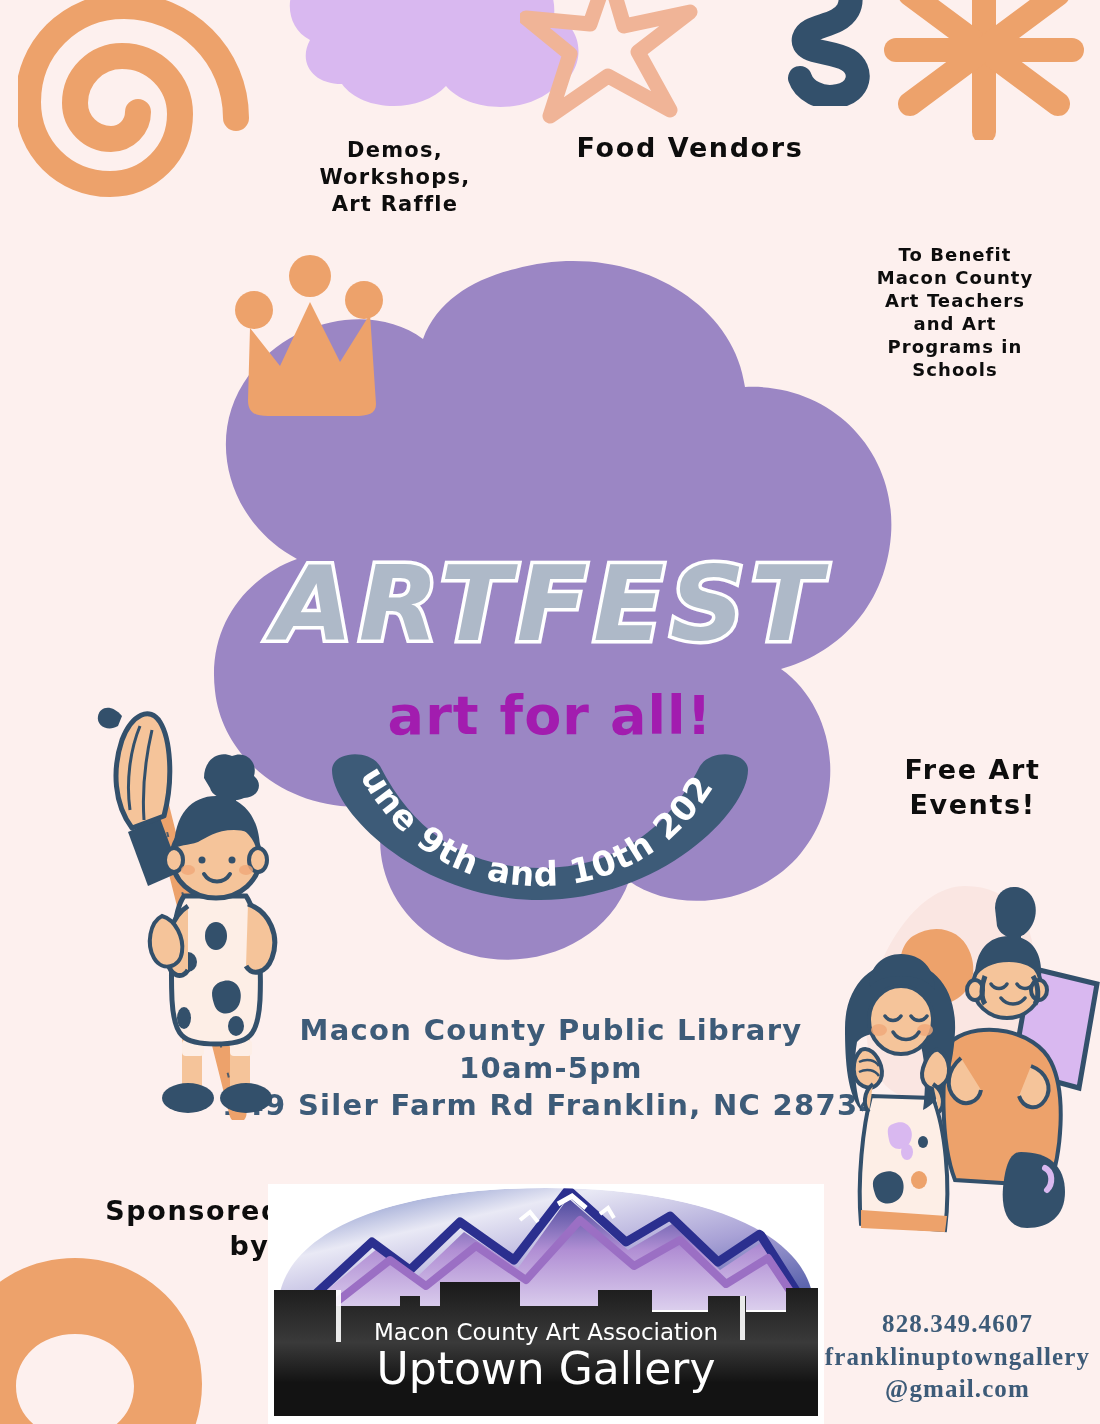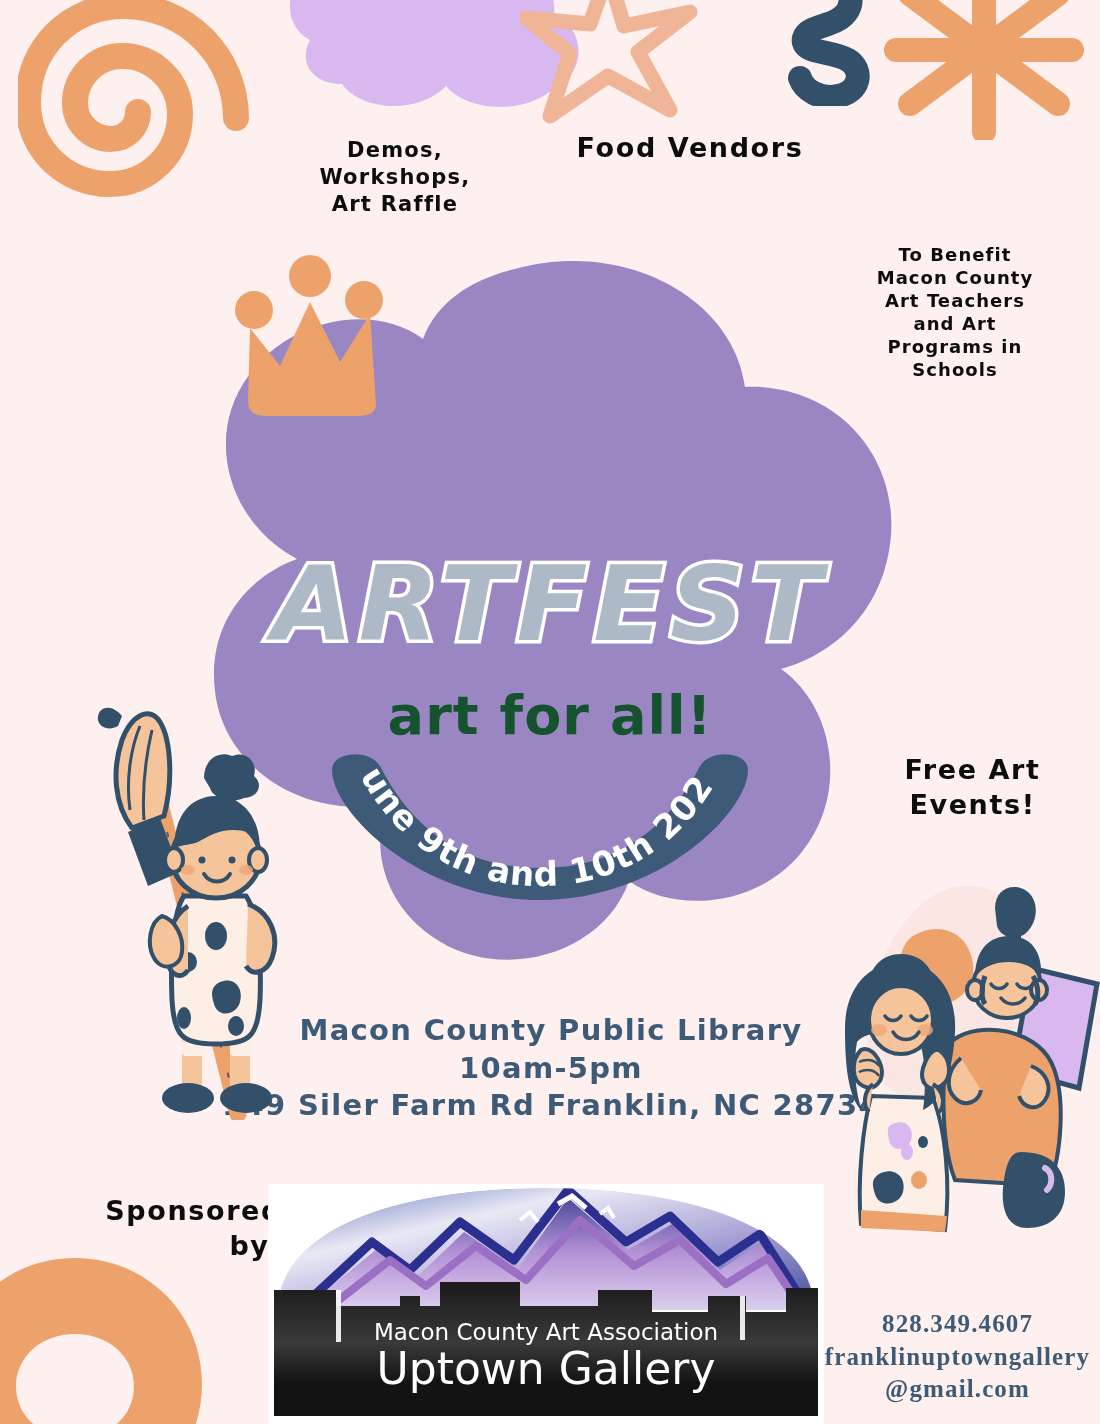--- a/index.html
+++ b/index.html
@@ -65,21 +65,21 @@
     display: inline-block;
     font-style: italic;
   }
   #tagline {
     left: 0; top: 684px; width: 1100px;
     text-align: center;
     font-family: "DejaVu Sans", sans-serif;
     font-weight: 700;
     font-size: 54px;
     letter-spacing: 0.02em;
-    color: #14532d;
+    color: #a21caf;
   }
 
   
   #date-banner { left: 320px; top: 752px; width: 440px; height: 150px; }
 
   
   #txt-demos { left: 280px; top: 112px; width: 230px; font-size: 21px; margin-top: 25px; }
   #txt-food { left: 560px; top: 131px; width: 260px; font-size: 27px; }
   #txt-benefit { left: 830px; top: 243px; width: 250px; font-size: 18px; }
   #txt-family { left: 20px; top: 436px; width: 240px; font-size: 27px; }

